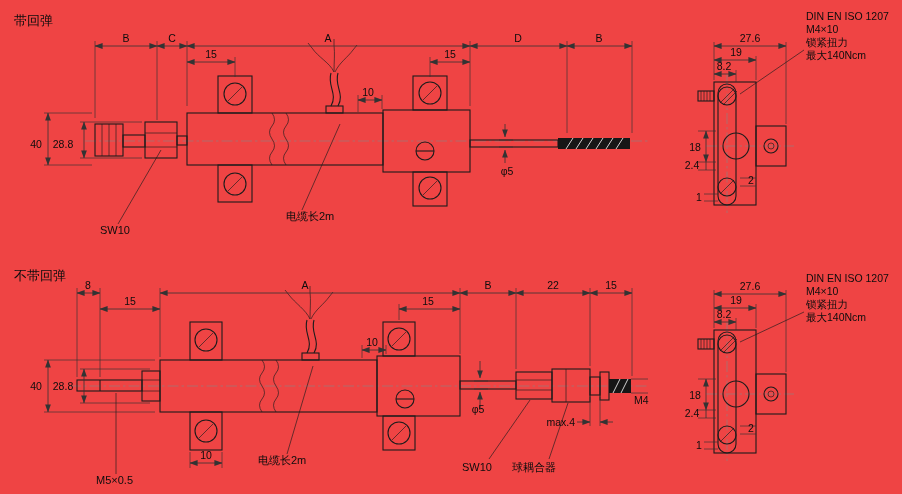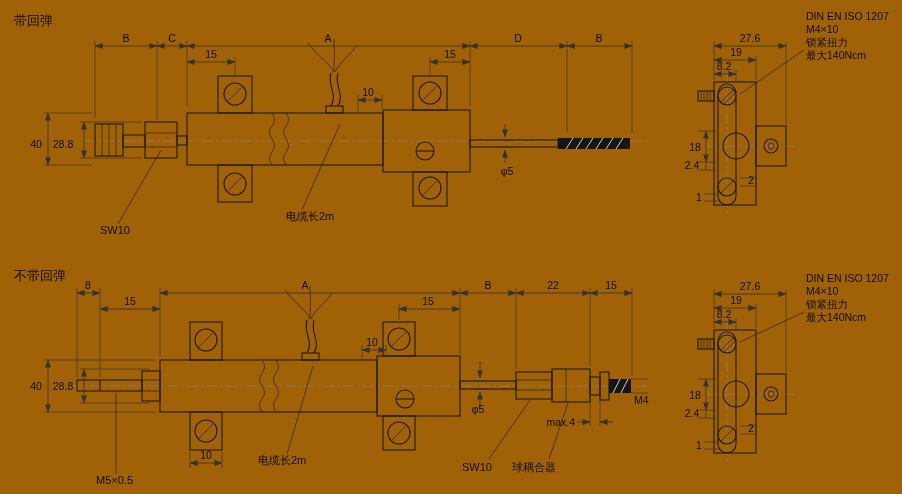--- a/index.html
+++ b/index.html
@@ -1,16 +1,16 @@
 <!DOCTYPE html>
 <html><head>
 <meta charset="utf-8">
 <style>
   html,body{margin:0;padding:0;background:#fff;}
-  .stage{width:902px;height:494px;background:#a16207;position:relative;overflow:hidden;}
+  .stage{width:902px;height:494px;background:#ef4444;position:relative;overflow:hidden;}
   svg{display:block;}
   .ol{fill:none;stroke:#1c1c1c;stroke-width:1.1;}
   .thin{fill:none;stroke:#1c1c1c;stroke-width:0.65;}
   .dim{fill:none;stroke:#333333;stroke-width:0.8;}
   .ext{fill:none;stroke:#333333;stroke-width:0.65;}
   .cl{fill:none;stroke:#888888;stroke-width:0.6;stroke-dasharray:11 3 2.5 3;}
   .dark{fill:#161616;stroke:none;}
   .whatch{fill:none;stroke:#ffffff;stroke-width:0.8;}
   text{font-family:"Liberation Sans",sans-serif;font-size:11px;fill:#0d0d0d;}
   .t-title{font-size:13px;}

